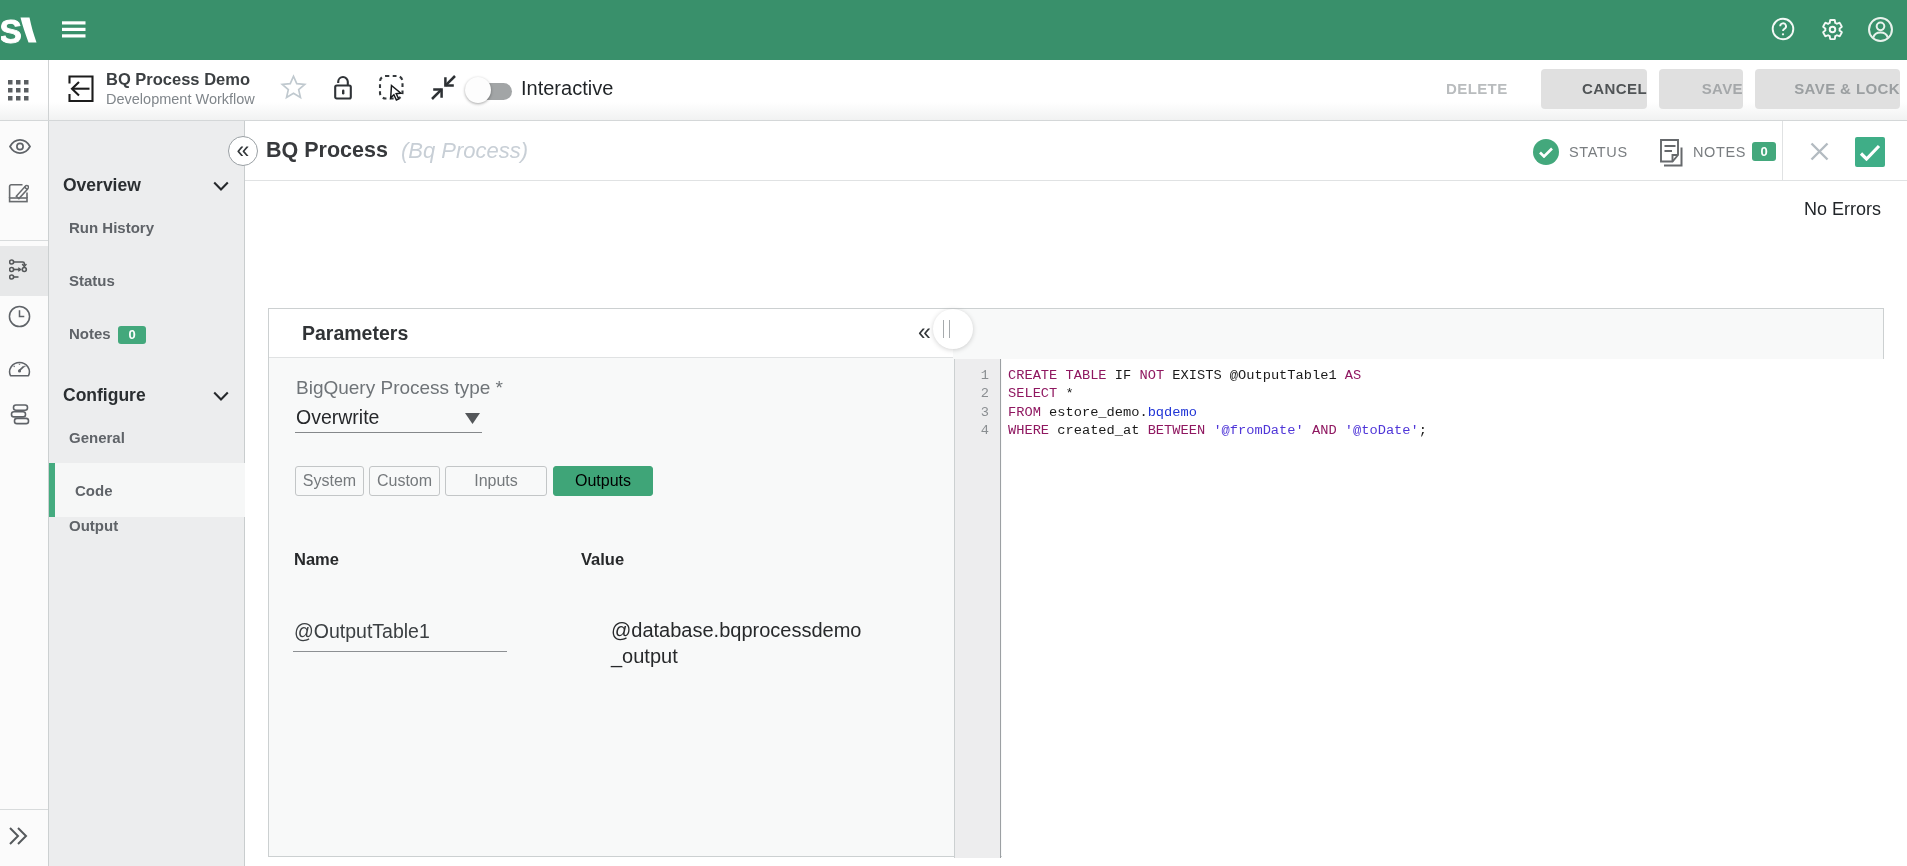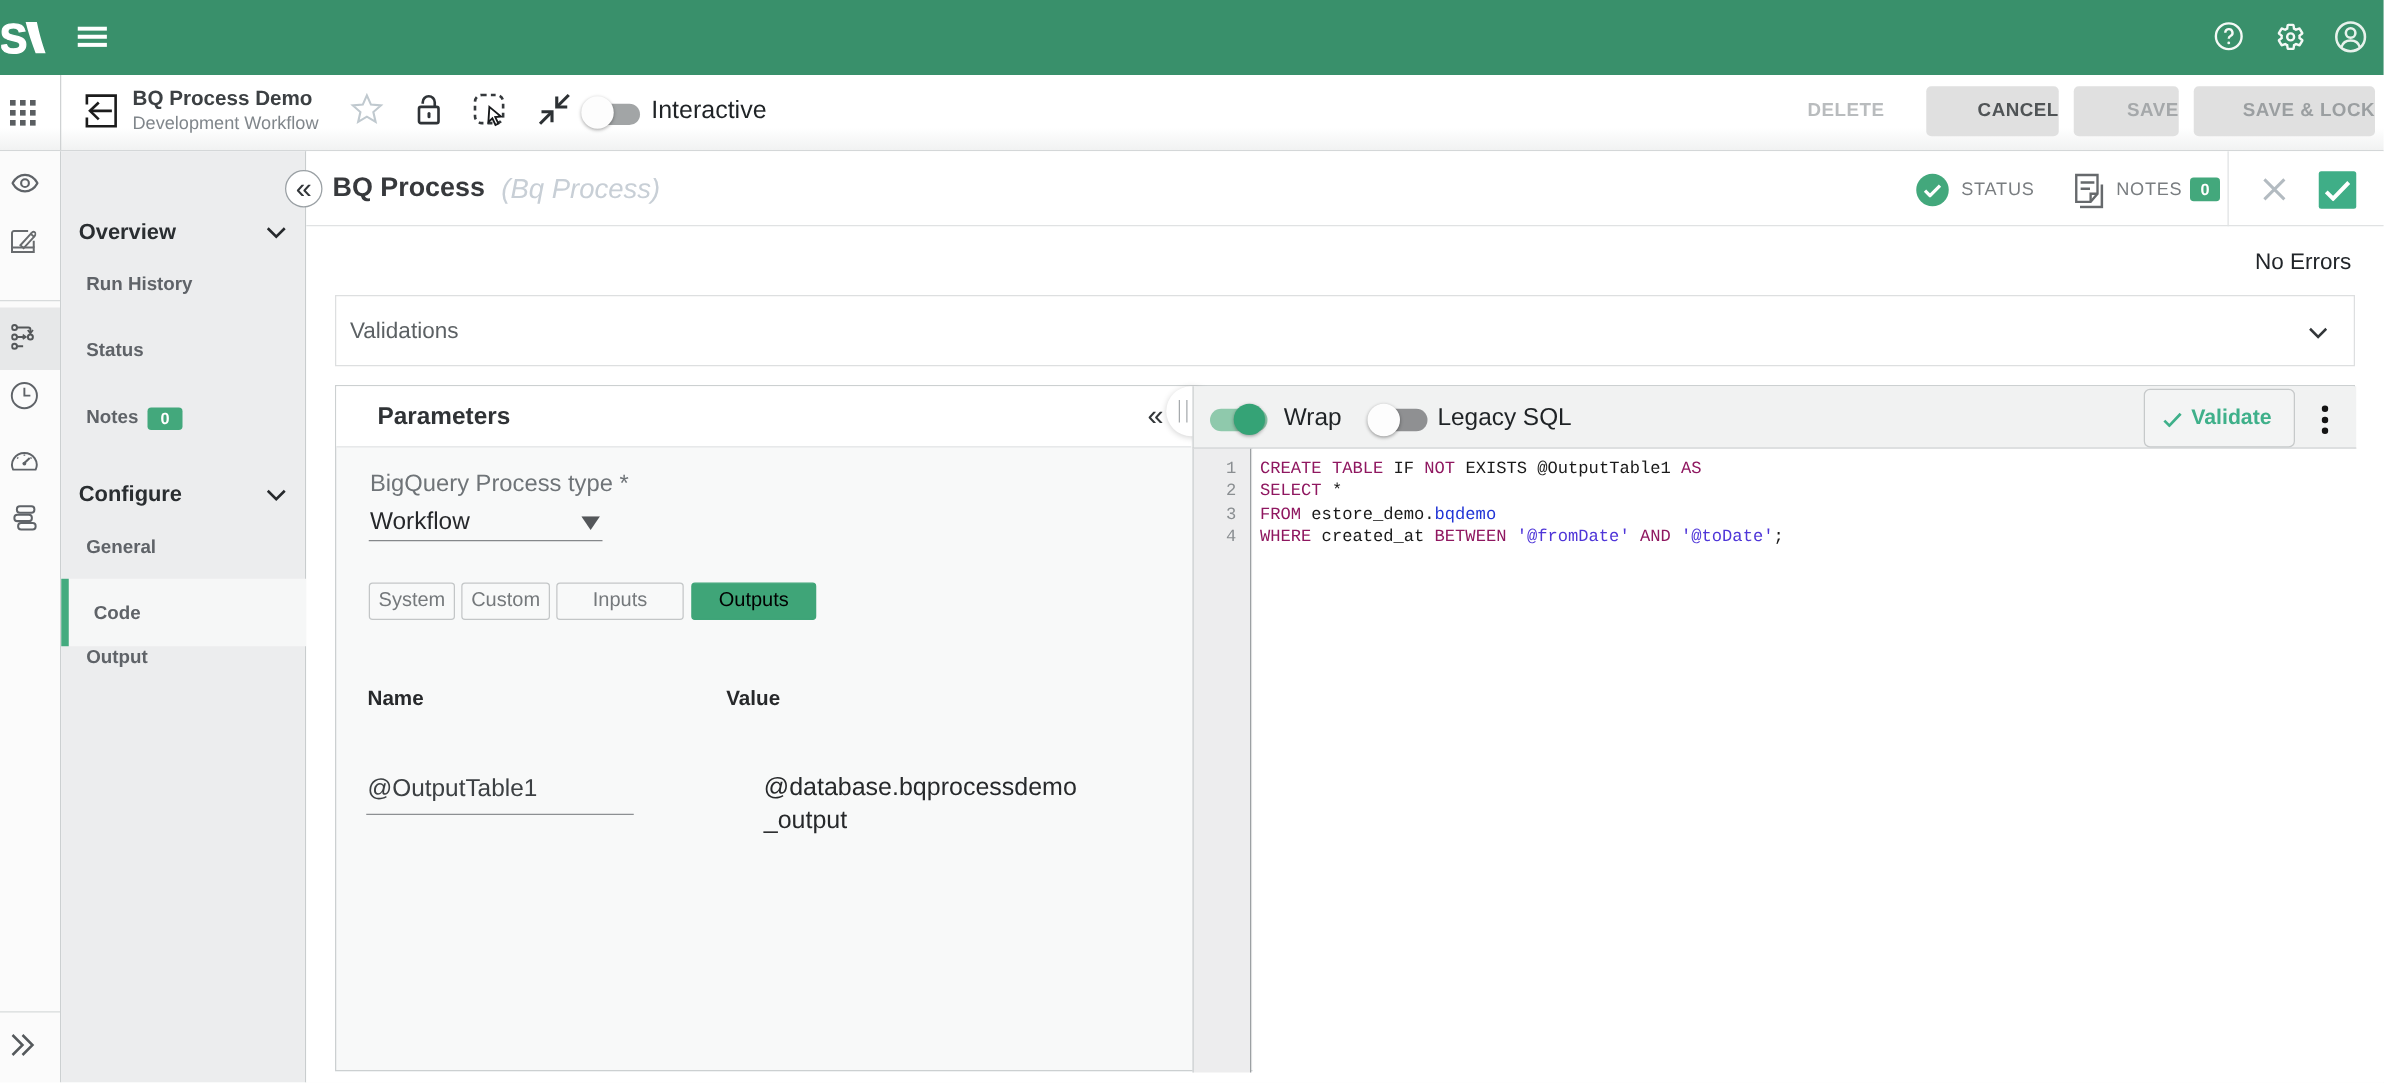--- a/index.html
+++ b/index.html
@@ -201,74 +201,49 @@
     <svg class="abs" style="left:1565px;top:21px" width="19" height="19" viewBox="0 0 19 19" stroke="#b3bbc1" stroke-width="2.4">
         <path d="M1.5 1.5 L17.5 17.5 M17.5 1.5 L1.5 17.5"></path>
       </svg>
     <div class="abs" style="left:1610px;top:16px;width:30px;height:30px;border-radius:2px;background:#3fae87"></div>
     <svg class="abs" style="left:1614px;top:23px" width="22" height="17" viewBox="0 0 22 17">
         <path d="M2 9.5 L7.5 15 L20 2" fill="none" stroke="#fff" stroke-width="3.2"></path>
       </svg>
 
     <div class="abs" style="top:78px;left:1554px;width:82px;text-align:right;font-size:18px;color:#212529">No Errors</div>
 
-    <div class="abs" style="left:23px;top:115px;width:1616px;height:57px;border:1px solid #dddfe0;background:#fff">
-      <div class="abs" style="left:11px;top:17px;font-size:18px;color:#5c6164">Validations</div>
-      <svg class="abs" style="left:1576px;top:20px" width="19" height="19" viewBox="0 0 19 19" fill="none" stroke="#33373a" stroke-width="2">
-          <path d="M3 6 l6.5 6.5 L16 6"></path>
-        </svg>
-    </div>
 
     <div id="panel" class="abs" style="left:23px;top:187px;width:1616px;height:549px;border:1px solid #ccd0d1;background:#f8f9f9">
       <div class="abs" style="left:0;top:0;width:684px;height:49px;background:#fff;border-bottom:1px solid #e0e2e3">
         <div class="abs" style="left:33px;top:13px;font-size:19.5px;font-weight:bold;color:#303336">Parameters</div>
         <div class="abs" style="left:649px;top:10px;font-size:23px;color:#33373a">«</div>
       </div>
       <div class="abs" style="left:664px;top:0;width:40px;height:40px;border-radius:50%;background:#fff;box-shadow:0 1px 5px rgba(0,0,0,.18)">
         <div class="abs" style="left:10px;top:11px;width:1.3px;height:18px;background:#a6aaad"></div>
         <div class="abs" style="left:16px;top:11px;width:1.3px;height:18px;background:#a6aaad"></div>
       </div>
 
       <div class="abs" style="left:27px;top:68px;font-size:19px;color:#6f7478">BigQuery Process type *</div>
-      <div class="abs" style="left:27px;top:97px;font-size:19.5px;color:#26282b">Workflow</div>
+      <div class="abs" style="left:27px;top:97px;font-size:19.5px;color:#26282b">Overwrite</div>
       <svg class="abs" style="left:196px;top:104px" width="15" height="11" viewBox="0 0 15 11">
           <path d="M0 0 h15 l-7.5 11z" fill="#54575a"></path>
         </svg>
       <div class="abs" style="left:26px;top:123px;width:187px;height:1.3px;background:#85888b"></div>
 
       <div class="pbtn abs" style="left:26px;width:69px">System</div>
       <div class="pbtn abs" style="left:100px;width:71px">Custom</div>
       <div class="pbtn abs" style="left:176px;width:102px">Inputs</div>
       <div class="pbtn abs" style="left:284px;width:100px;background:#3fa578;border-color:#3fa578;color:#000000">Outputs</div>
 
       <div class="abs" style="left:25px;top:241px;font-size:16.5px;font-weight:bold;color:#27292b">Name</div>
       <div class="abs" style="left:312px;top:241px;font-size:16.5px;font-weight:bold;color:#27292b">Value</div>
       <div class="abs" style="left:25px;top:311px;font-size:19.5px;color:#3c4043">@OutputTable1</div>
       <div class="abs" style="left:24px;top:342px;width:214px;height:1px;background:#8d9093"></div>
       <div class="abs" style="left:342px;top:308px;font-size:20px;color:#27292b;line-height:26px">@database.bqprocessdemo<br>_output</div>
 
-      <div class="abs" style="left:685px;top:0;width:931px;height:50px;background:#f1f2f2;border-bottom:1px solid #c9cccd;border-left:1px solid #ccd0d1">
-        <div class="abs" style="left:13px;top:18px;width:46px;height:18px;border-radius:9px;background:#8fc9ac"></div>
-        <div class="abs" style="left:32px;top:14px;width:25px;height:25px;border-radius:50%;background:#35a376;box-shadow:0 1px 3px rgba(0,0,0,.35)"></div>
-        <div class="abs" style="left:72px;top:14px;font-size:19.5px;color:#1f2326">Wrap</div>
-        <div class="abs" style="left:142px;top:18px;width:45px;height:18px;border-radius:9px;background:#8f9092"></div>
-        <div class="abs" style="left:139px;top:14px;width:26px;height:26px;border-radius:50%;background:#fdfdfd;box-shadow:0 1px 3px rgba(0,0,0,.4)"></div>
-        <div class="abs" style="left:195px;top:14px;font-size:19.5px;color:#1f2326">Legacy SQL</div>
-        <div class="abs" style="left:760px;top:2px;width:121px;height:47px;border:1px solid #c6c9ca;border-radius:5px;background:#f3f4f4">
-          <svg class="abs" style="left:14px;top:18px" width="16" height="12" viewBox="0 0 16 12">
-              <path d="M1.5 6.5 L5.5 10.5 L14.5 1" fill="none" stroke="#3fb08a" stroke-width="2.2"></path>
-            </svg>
-          <div class="abs" style="left:37px;top:12px;font-size:17px;font-weight:bold;color:#3fb08a">Validate</div>
-        </div>
-        <svg class="abs" style="left:902px;top:15px" width="6" height="24" viewBox="0 0 6 24">
-            <circle cx="3" cy="3" r="2.6" fill="#141414"></circle>
-            <circle cx="3" cy="12" r="2.6" fill="#141414"></circle>
-            <circle cx="3" cy="20.5" r="2.6" fill="#141414"></circle>
-          </svg>
-      </div>
       <div class="abs" style="left:685px;top:50px;width:47px;height:499px;background:#ededee;border-left:1px solid #ccd0d1;border-right:1px solid #9ca0a3"></div>
       <div class="abs" style="left:733px;top:50px;width:883px;height:499px;background:#fff"></div>
       <div class="abs codefont" style="left:685px;top:58px;width:35px;text-align:right;color:#8a8e91">1<br>2<br>3<br>4</div>
       <pre class="abs codefont" style="left:739px;top:58px"><span class="k">CREATE</span> <span class="k">TABLE</span> IF <span class="k">NOT</span> EXISTS @OutputTable1 <span class="k">AS</span>
 <span class="k">SELECT</span> *
 <span class="k">FROM</span> estore_demo.<span class="b">bqdemo</span>
 <span class="k">WHERE</span> created_at <span class="k">BETWEEN</span> <span class="s">'@fromDate'</span> <span class="k">AND</span> <span class="s">'@toDate'</span>;</pre>
     </div>
   </div>
 </div>

